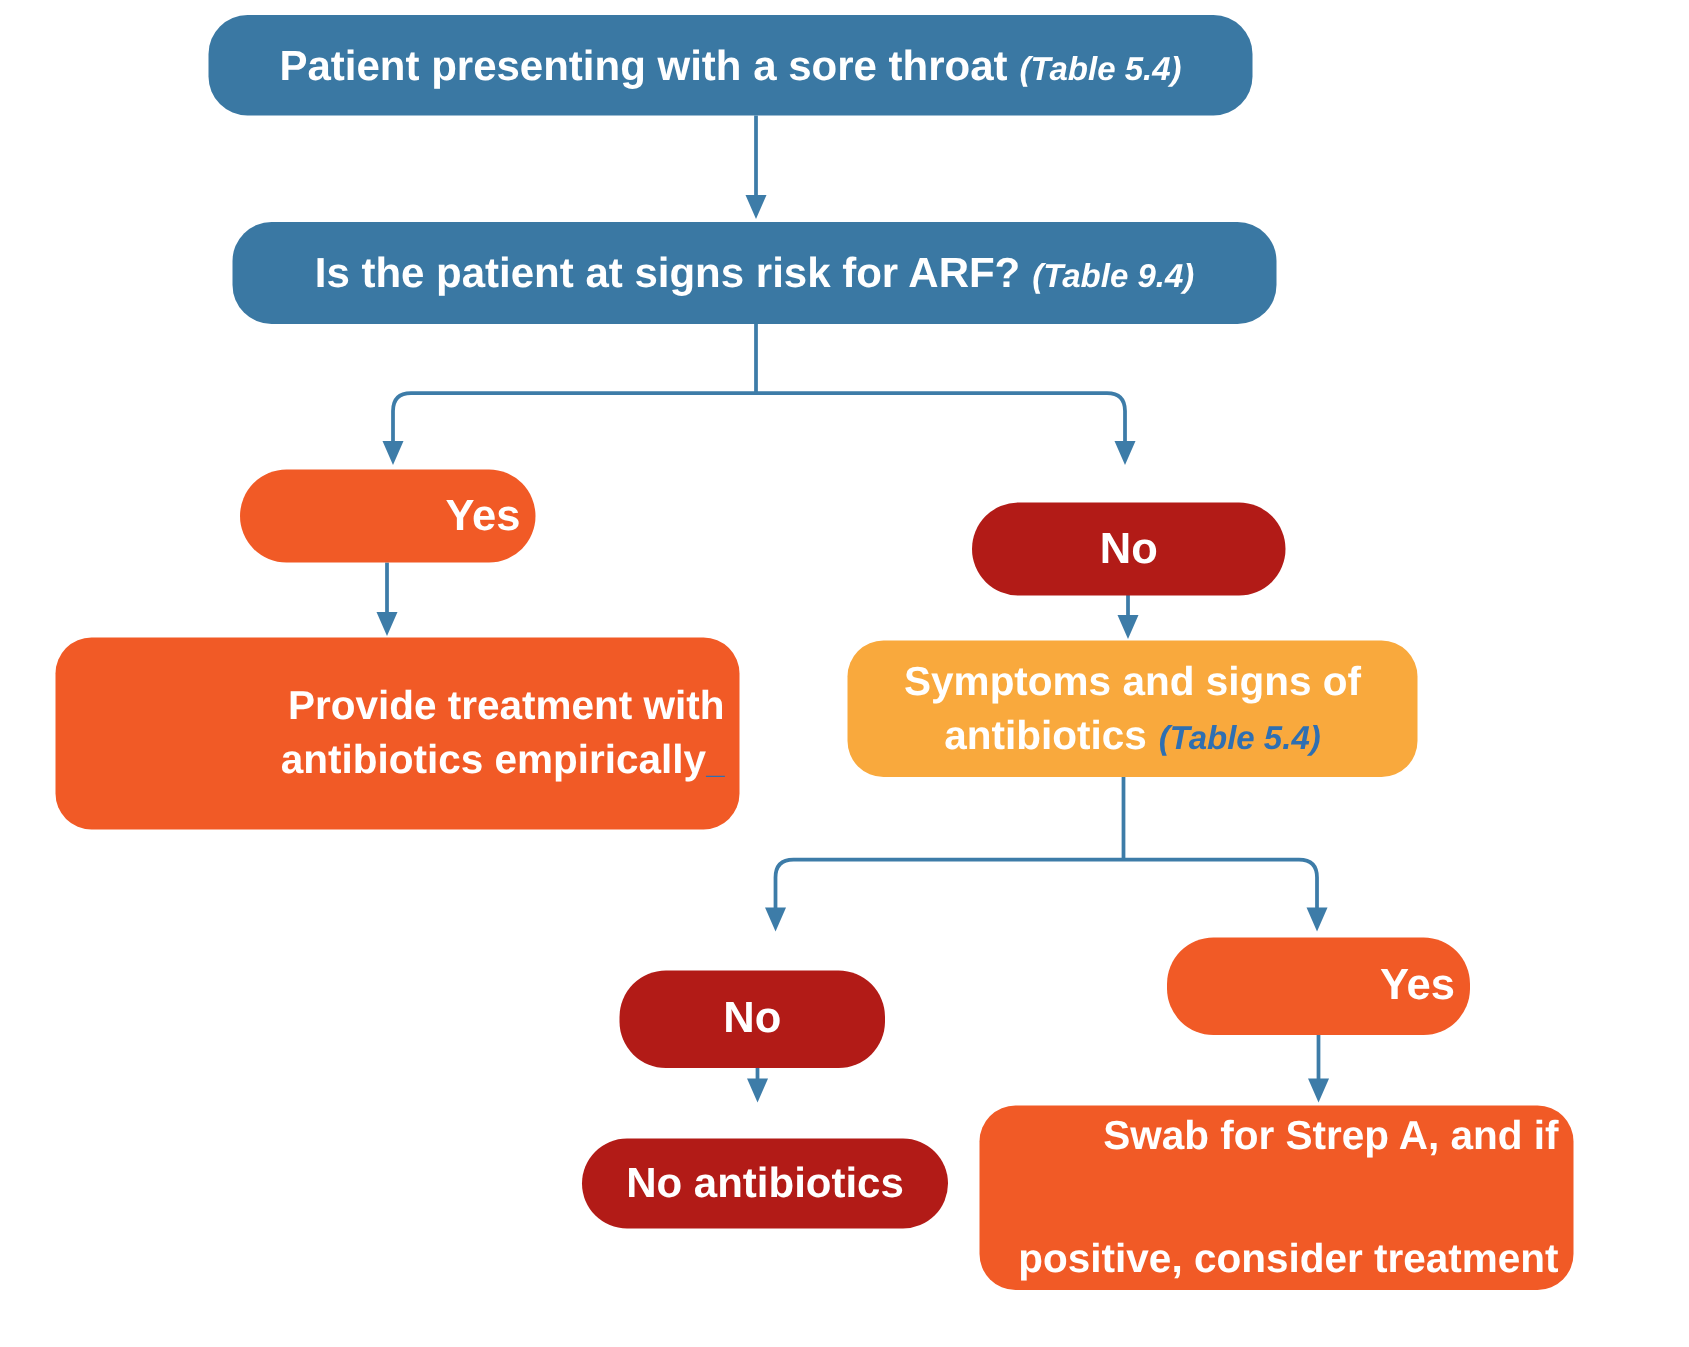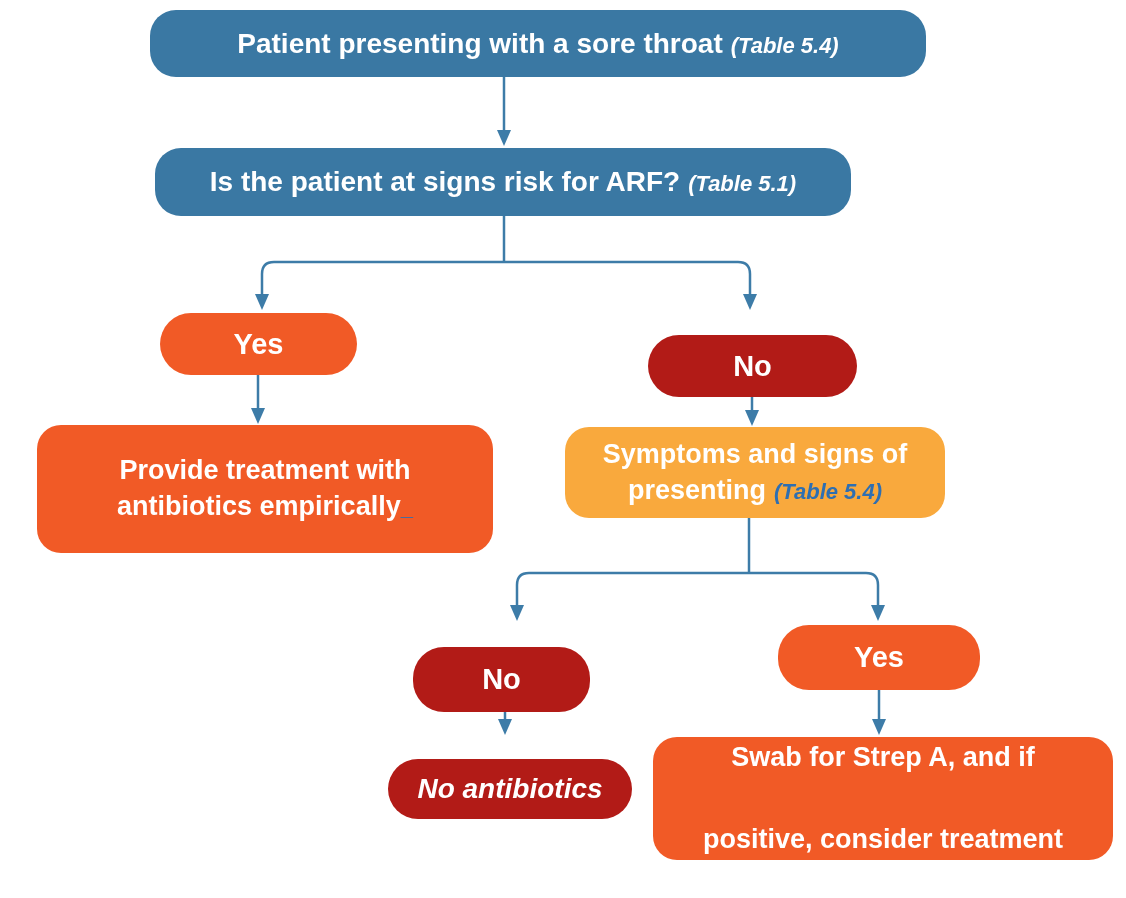--- a/index.html
+++ b/index.html
@@ -37,21 +37,21 @@
     align-items: center;
     justify-content: center;
     text-align: center;
     box-sizing: border-box;
     color: var(--text-white, #ffffff);
     font-weight: bold;
     padding: 0 10px;
   }
   .node .row { display: block; white-space: nowrap; }
   .blue   { background: var(--node-blue, #3A78A3); }
-  .orange { background: var(--node-orange, #F15A26); }
+  .orange { background: var(--node-orange, #F15A26); align-items: flex-end; }
   .red    { background: var(--node-red, #B21B17); margin-top: 22px; }
   .yellow { background: var(--node-yellow, #F9A93D); }
   .header-node { border-radius: 26px; font-size: 28px; }
   .pill        { border-radius: 31px; font-size: 29px; }
   .big         { border-radius: 24px; font-size: 27px; line-height: 1.33; }
   .ref {
     font-style: italic;
     font-size: 22px;
     font-weight: bold;
   }
@@ -90,56 +90,56 @@
     <polygon class="arrowhead" points="517,621 510,605 524,605"></polygon>
     <polygon class="arrowhead" points="878,621 871,605 885,605"></polygon>
 
     <path class="edge" d="M505,690 V721"></path>
     <polygon class="arrowhead" points="505,735 498,719 512,719"></polygon>
 
     <path class="edge" d="M879,690 V721"></path>
     <polygon class="arrowhead" points="879,735 872,719 886,719"></polygon>
   </svg>
 
-  <div class="node blue header-node" style="left:150px; top:10px; width:776px; height:67px;">
+  <div class="node blue header-node" style="left:139px; top:10px; width:696px; height:67px;">
     <span class="row"><span>Patient presenting with a sore throat</span><span class="ref ref-white">(Table 5.4)</span></span>
   </div>
 
   <div class="node blue header-node" style="left:155px; top:148px; width:696px; height:68px;">
-    <span class="row"><span>Is the patient at signs risk for ARF?</span><span class="ref ref-white">(Table 5.1)</span></span>
+    <span class="row"><span>Is the patient at signs risk for ARF?</span><span class="ref ref-white">(Table 9.4)</span></span>
   </div>
 
   <div class="node orange pill" style="left:160px; top:313px; width:197px; height:62px;">
     <span>Yes</span>
   </div>
 
   <div class="node red pill" style="left:648px; top:313px; width:209px; height:62px;">
     <span>No</span>
   </div>
 
   <div class="node orange big" style="left:37px; top:425px; width:456px; height:128px;">
     <span class="row">Provide treatment with</span>
     <span class="row"><span>antibiotics empirically</span><span class="mark">_</span></span>
   </div>
 
   <div class="node yellow big" style="left:565px; top:427px; width:380px; height:91px;align-items:center;">
     <span class="row">Symptoms and signs of</span>
-    <span class="row"><span>presenting</span><span class="ref ref-blue ref-trail">(Table 5.4)</span></span>
+    <span class="row"><span>antibiotics</span><span class="ref ref-blue ref-trail">(Table 5.4)</span></span>
   </div>
 
   <div class="node red pill" style="left:413px; top:625px; width:177px; height:65px;">
     <span>No</span>
   </div>
 
   <div class="node orange pill" style="left:778px; top:625px; width:202px; height:65px;">
     <span>Yes</span>
   </div>
 
-  <div class="node red pill" style="left:388px; top:737px; width:244px; height:60px; font-size:28px;font-style:italic;">
+  <div class="node red pill" style="left:388px; top:737px; width:244px; height:60px; font-size:28px;">
     <span>No antibiotics</span>
   </div>
 
-  <div class="node orange big" style="left:653px; top:737px; width:460px; height:123px;gap:46px;">
+  <div class="node orange big" style="left:653px; top:737px; width:396px; height:123px;gap:46px;">
     <span class="row">Swab for Strep A, and if</span>
     <span class="row">positive, consider treatment</span>
   </div>
 
 </div>
 
 </body></html>

